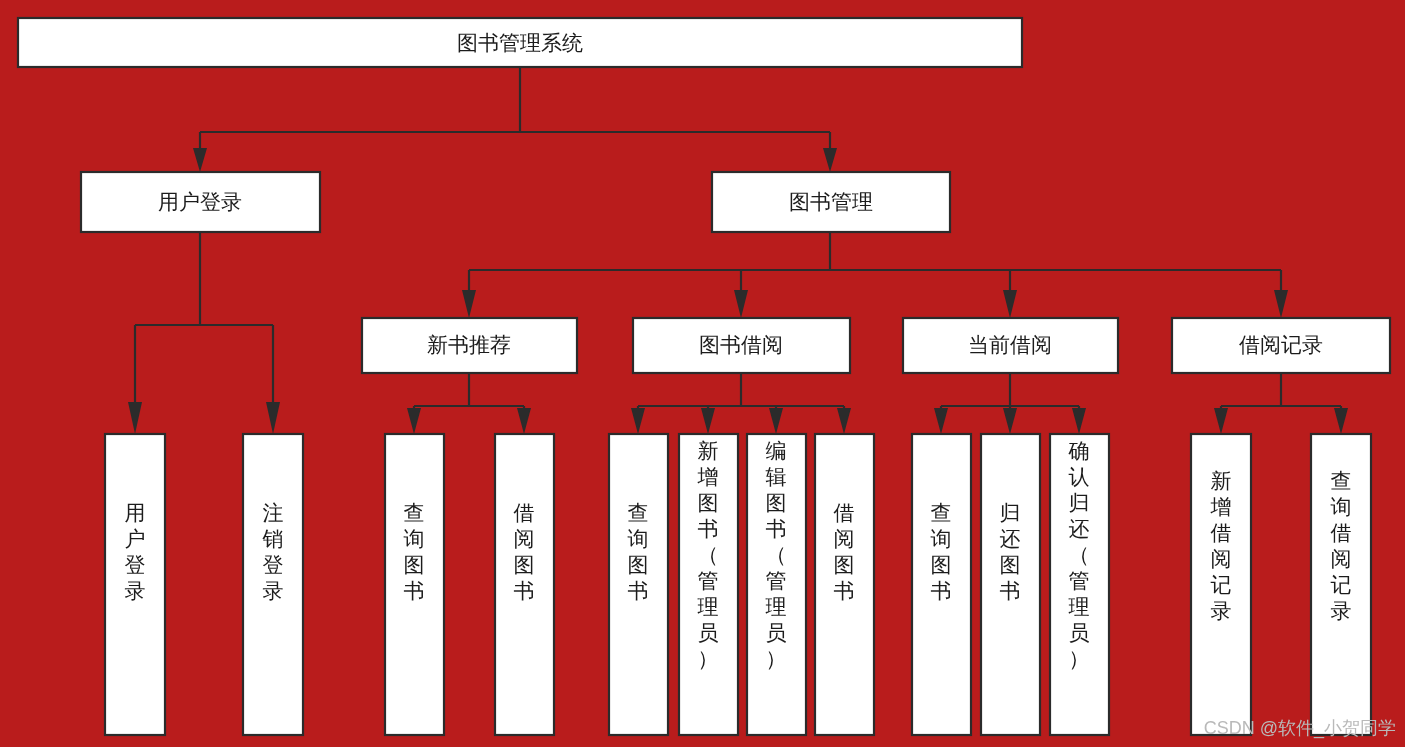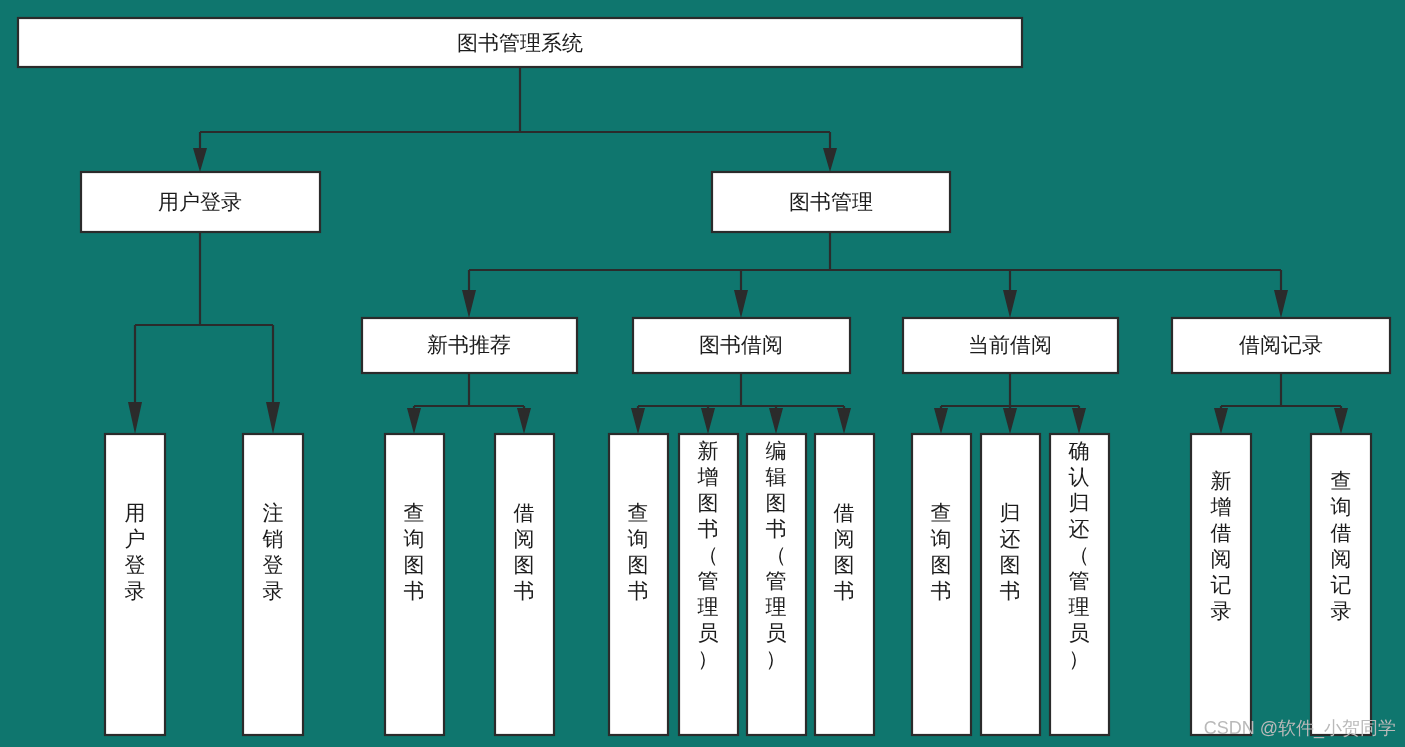--- a/index.html
+++ b/index.html
@@ -8,21 +8,21 @@
     padding: 0;
     background: #ffffff;
   }
   body {
     font-family: "Liberation Sans", "DejaVu Sans", sans-serif;
   }
   #diagram-root {
     position: relative;
     width: 1405px;
     height: 747px;
-    background: #0f766e;
+    background: #b91c1c;
     overflow: hidden;
   }
   svg.tree-svg {
     position: absolute;
     left: 0;
     top: 0;
     width: 1405px;
     height: 747px;
     display: block;
   }

